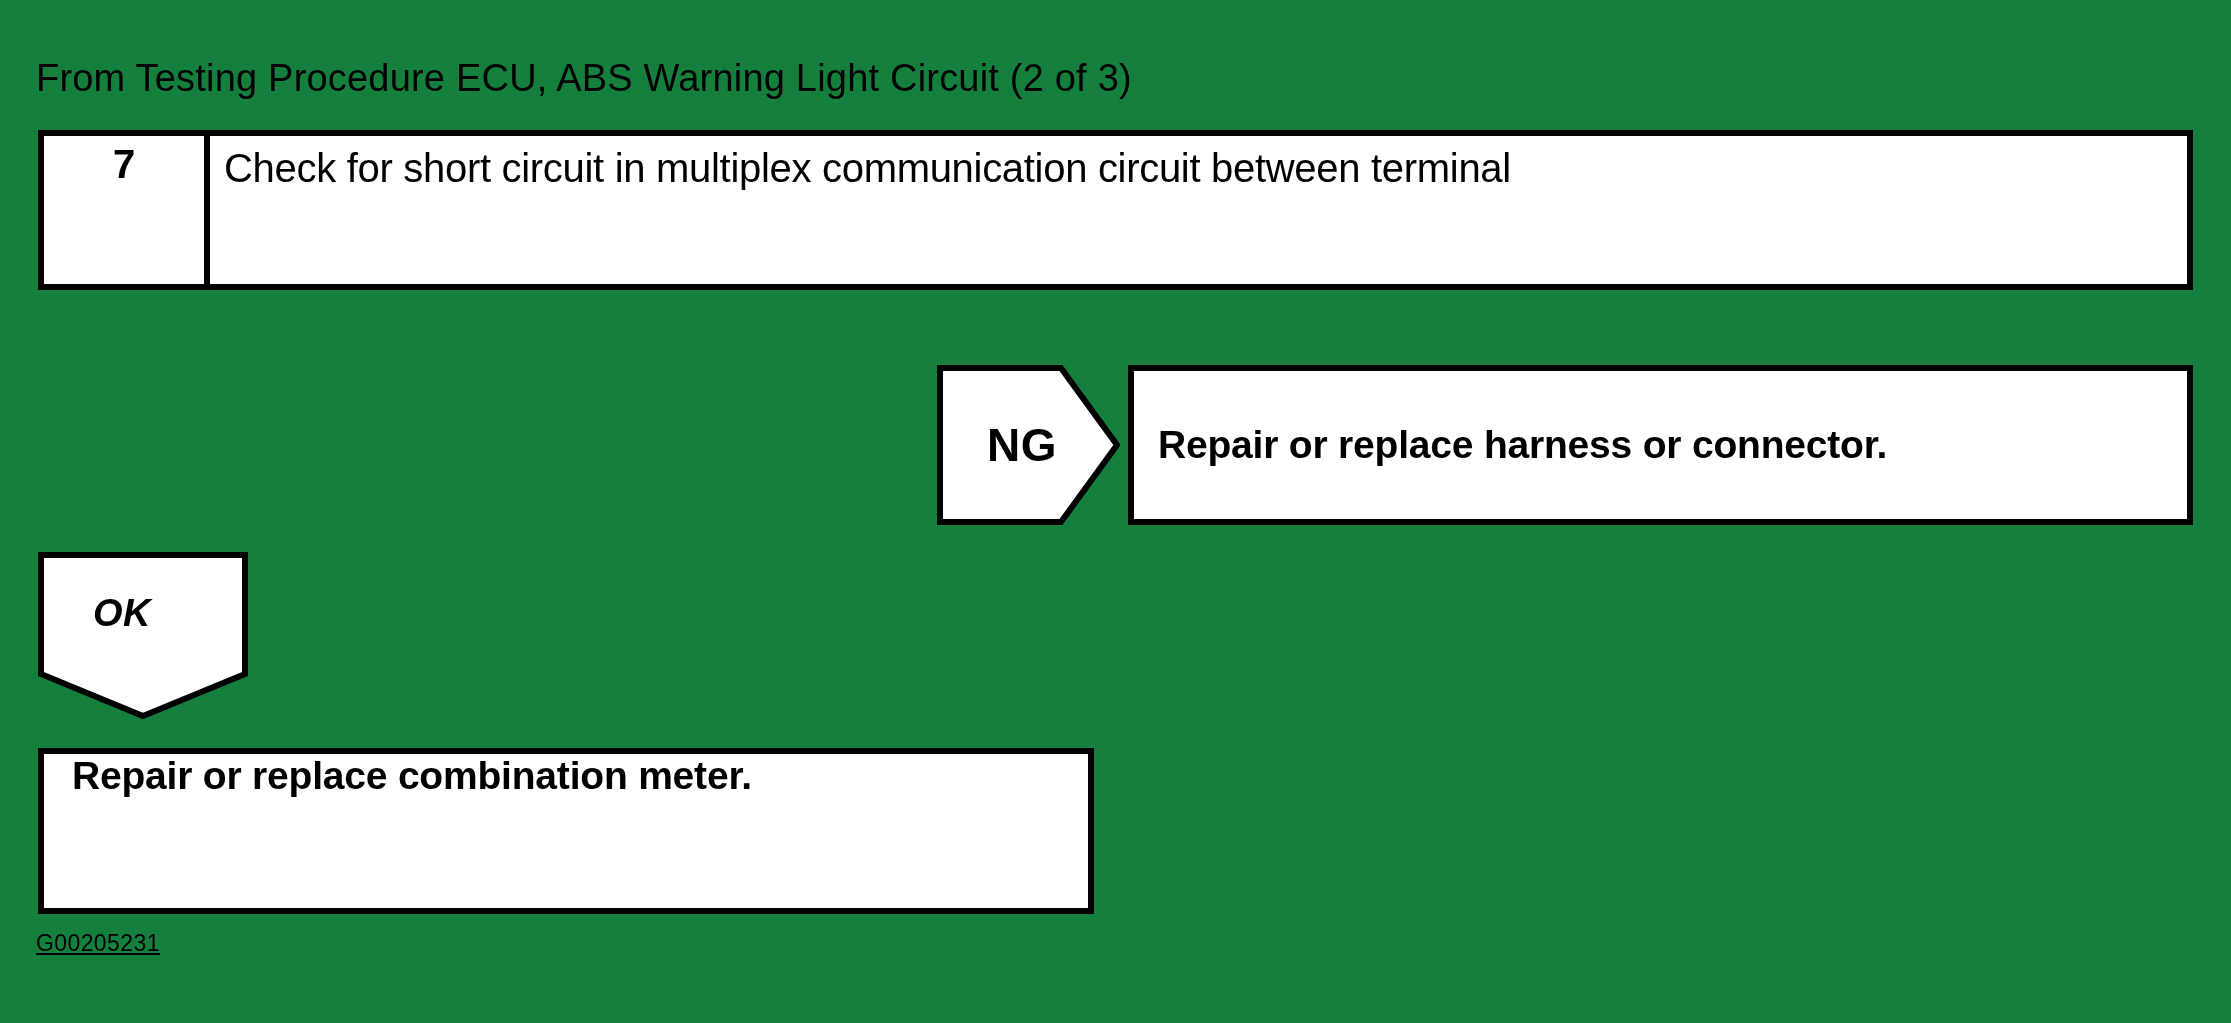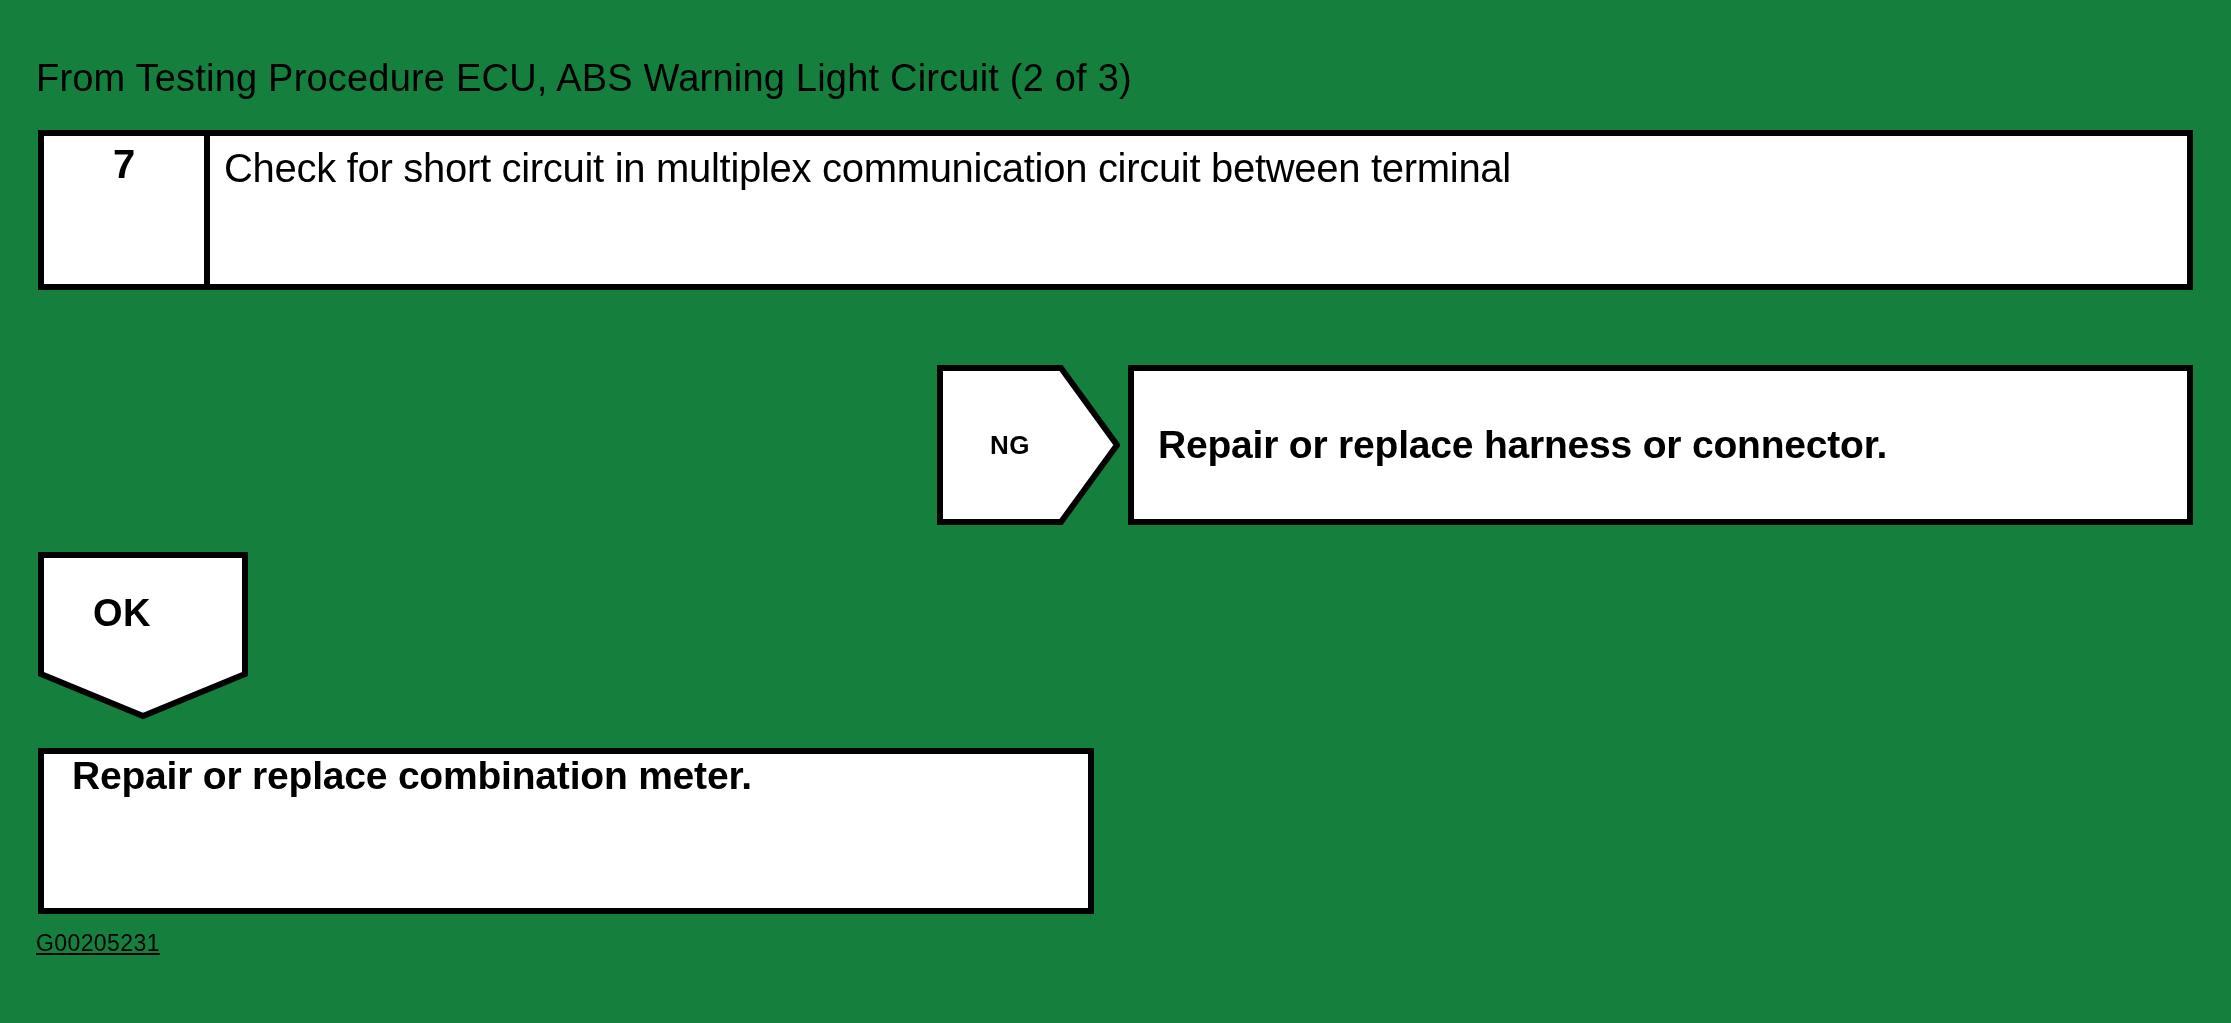--- a/index.html
+++ b/index.html
@@ -89,23 +89,24 @@
   }
   #ng-label {
     position: absolute;
     left: 0;
     top: 0;
     width: 146px;
     height: 160px;
     display: flex;
     align-items: center;
     justify-content: center;
-    font-size: 26px;
+    font-size: 46px;
     font-weight: bold;
     letter-spacing: 0.5px;
+    padding-left: 12px;
   }
 
   #ng-result-box {
     position: absolute;
     left: 1128px;
     top: 365px;
     width: 1065px;
     height: 160px;
     border: 6px solid #000000;
     box-sizing: border-box;
@@ -140,20 +141,21 @@
     left: 0;
     top: 0;
     width: 168px;
     height: 122px;
     display: flex;
     align-items: center;
     justify-content: center;
     font-size: 38px;
     font-weight: bold;
     letter-spacing: 0.5px;
+    font-style: italic;
   }
 
   
   #ok-result-box {
     position: absolute;
     left: 38px;
     top: 748px;
     width: 1056px;
     height: 166px;
     border: 6px solid #000000;

